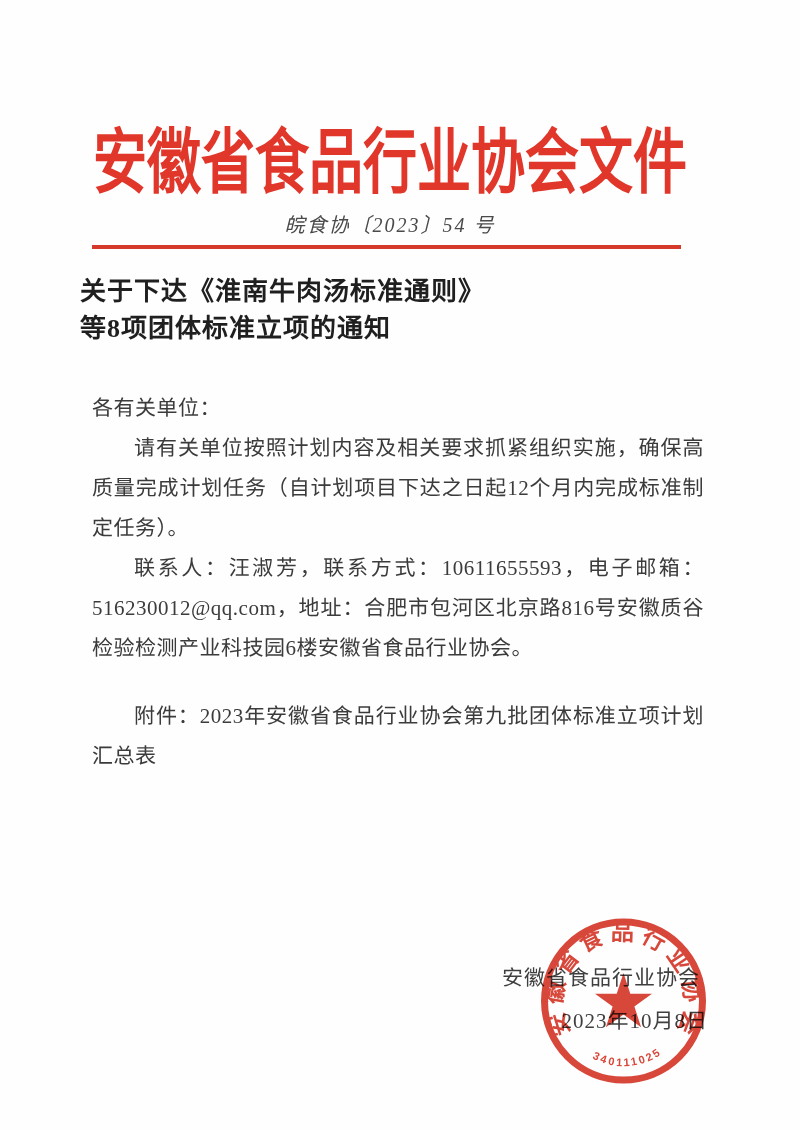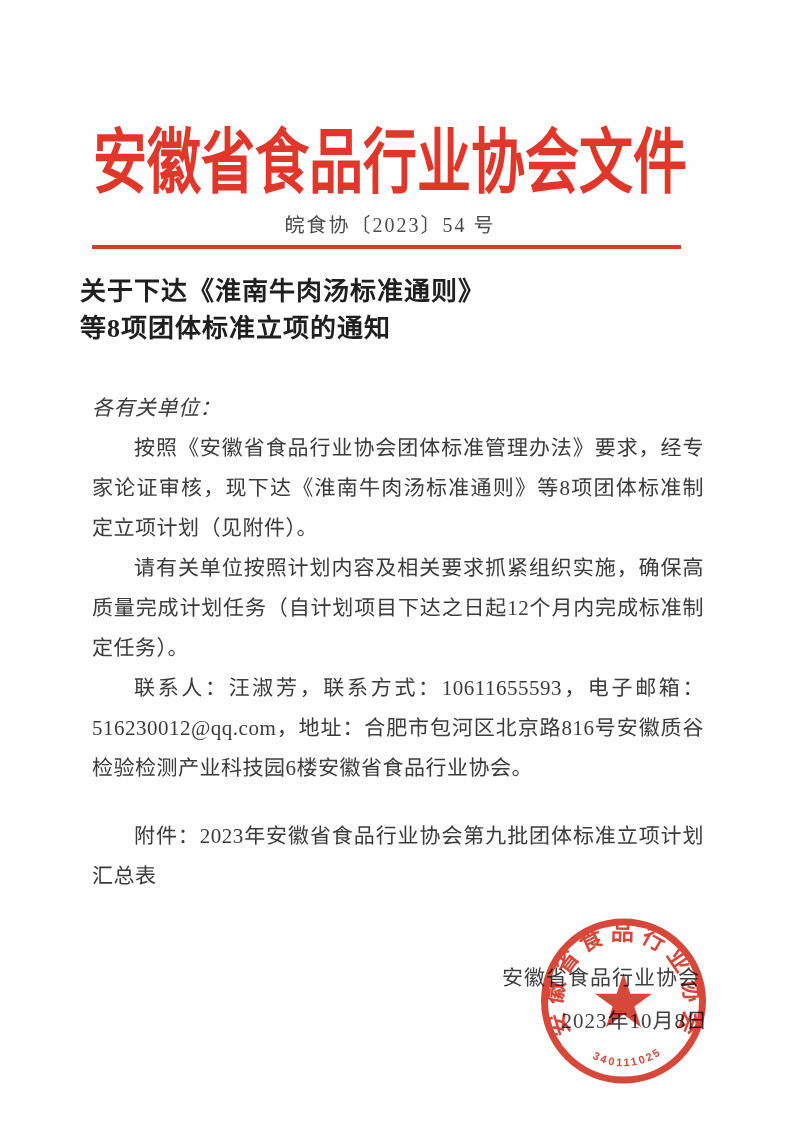--- a/index.html
+++ b/index.html
@@ -32,20 +32,21 @@
   }
   .doc-number {
     position: absolute;
     top: 209px;
     left: 80px;
     width: 620px;
     text-align: center;
     font-size: 20px;
     letter-spacing: 2px;
     color: #4a4a4a;
+    font-style: italic;
   }
   .red-rule {
     position: absolute;
     top: 245px;
     left: 92px;
     width: 589px;
     height: 4px;
     background: #d63a2c;
   }
   
@@ -72,21 +73,20 @@
     color: #3b3b3b;
     text-align: justify;
     letter-spacing: 0.5px;
   }
   .body-text p {
     margin: 0;
     text-indent: 2em;
   }
   .body-text p.salutation {
     text-indent: 0;
-    font-style: italic;
   }
   .body-text p.attachment {
     margin-top: 28px;
   }
   
   .sig-org {
     position: absolute;
     top: 961px;
     right: 100px;
     font-size: 21px;
@@ -139,21 +139,20 @@
 
   <div class="red-rule"></div>
 
   <div class="notice-title">
     <div>关于下达《淮南牛肉汤标准通则》</div>
     <div>等8项团体标准立项的通知</div>
   </div>
 
   <div class="body-text">
     <p class="salutation">各有关单位：</p>
-    <p>按照《安徽省食品行业协会团体标准管理办法》要求，经专家论证审核，现下达《淮南牛肉汤标准通则》等8项团体标准制定立项计划（见附件）。</p>
     <p>请有关单位按照计划内容及相关要求抓紧组织实施，确保高质量完成计划任务（自计划项目下达之日起12个月内完成标准制定任务）。</p>
     <p>联系人：汪淑芳，联系方式：10611655593，电子邮箱：516230012@qq.com，地址：合肥市包河区北京路816号安徽质谷检验检测产业科技园6楼安徽省食品行业协会。</p>
     <p class="attachment">附件：2023年安徽省食品行业协会第九批团体标准立项计划汇总表</p>
   </div>
 
   <div class="sig-org">安徽省食品行业协会</div>
 
   <div class="sig-date">2023年10月8日</div>
 
   <svg class="seal" viewBox="0 0 167 167">

